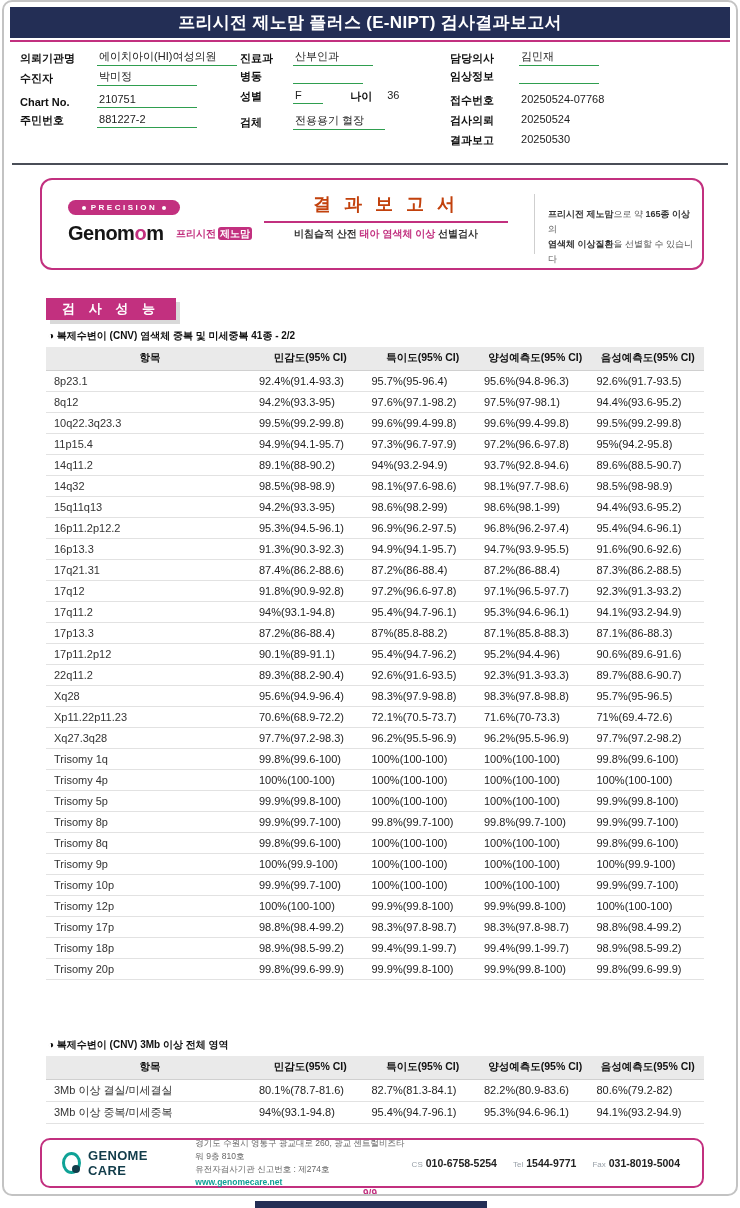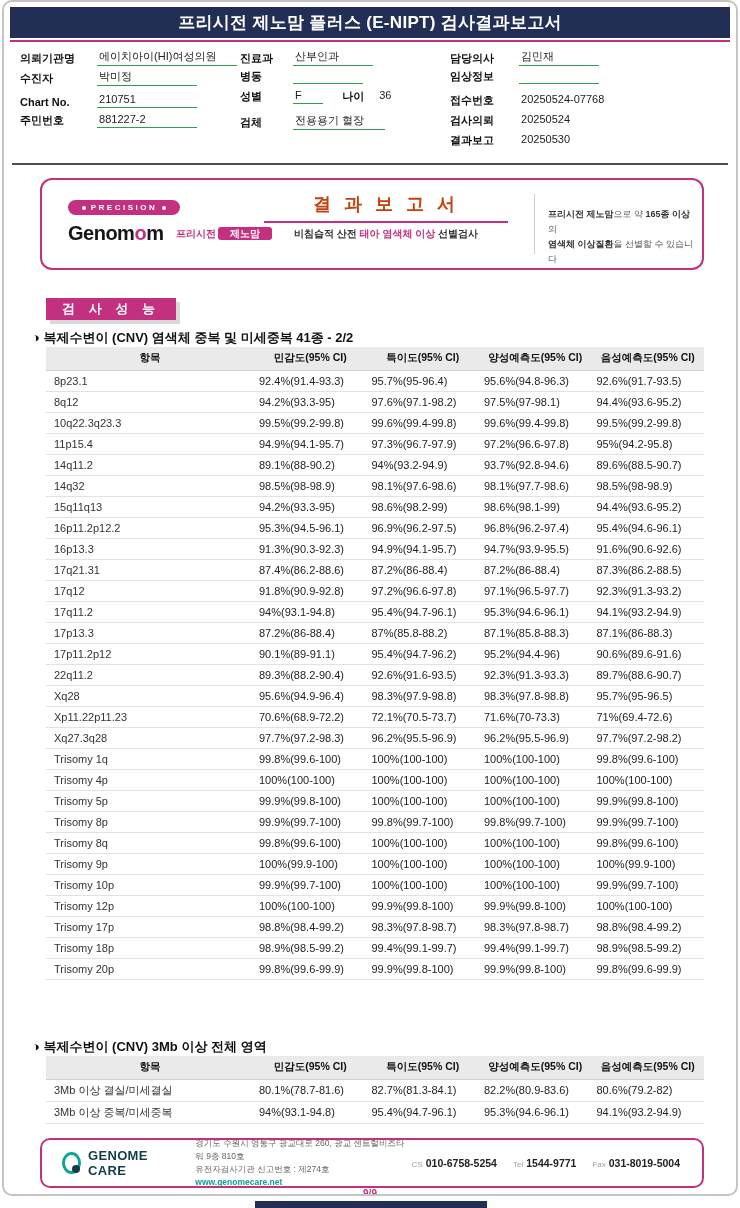--- a/index.html
+++ b/index.html
@@ -23,21 +23,21 @@
   
   .patient { position: absolute; top: 47px; left: 0; width: 100%; font-size: 11px; }
   .pcol { position: absolute; top: 0; }
   .pcol1 { left: 16px; width: 218px; }
   .pcol2 { left: 236px; width: 205px; }
   .pcol3 { left: 446px; width: 284px; }
   .pfield { height: 20px; white-space: nowrap; }
   .gap { margin-top: 4px; }
   .plabel { display: inline-block; font-weight: bold; color: #101010; vertical-align: bottom; }
   .w72 { width: 74px; } .w48 { width: 50px; } .w64 { width: 66px; }
-  .plabel.inl { width: 32px; margin-left: 16px; }
+  .plabel.inl { width: 32px; margin-left: 24px; }
   .pvalue {
     display: inline-block; border-bottom: 1.5px solid #2f9e4f;
     min-height: 15px; padding: 0 2px 1px; color: #222; vertical-align: bottom;
   }
   .pvalue.nou { border-bottom: none; }
   .divider { position: absolute; left: 8px; right: 8px; top: 161px; height: 2px; background: #4a4e57; }
 
   
   .result-head {
     position: absolute; left: 36px; top: 176px; width: 664px; height: 92px;
@@ -48,38 +48,38 @@
     width: 112px; height: 15px; background: #c2307f; border-radius: 8px;
     color: #fff; font-size: 8px; font-weight: bold; letter-spacing: 2.5px;
     display: flex; align-items: center; justify-content: center; gap: 5px;
   }
   .pdot { width: 4px; height: 4px; border-radius: 50%; background: #fff; display: inline-block; }
   .brand-line { margin-top: 7px; white-space: nowrap; }
   .brand-en { font-size: 20px; font-weight: 800; color: #151515; letter-spacing: -0.5px; }
   .brand-o { color: #c2307f; }
   .brand-kr { margin-left: 8px; font-size: 10px; vertical-align: 3px; }
   .kr1 { color: #c2307f; font-weight: bold; }
-  .kr2 { background: #c2307f; color: #fff; font-weight: bold; padding: 1px 12px; border-radius: 3px; margin-left: 2px; }
+  .kr2 { background: #c2307f; color: #fff; font-weight: bold; padding: 1px 2px; border-radius: 3px; margin-left: 2px; }
   .center-title { position: absolute; left: 218px; top: 12px; width: 252px; text-align: center; }
   .result-title { font-size: 18px; font-weight: bold; color: #c2410c; letter-spacing: 4px; }
   .result-rule { width: 244px; height: 2px; background: #c2307f; margin: 5px auto 4px; }
   .result-sub { font-size: 10px; font-weight: bold; color: #333; }
   .magenta { color: #c2307f; }
   .vdiv { position: absolute; left: 492px; top: 14px; bottom: 14px; width: 1px; background: #cfcfcf; }
   .head-note { position: absolute; left: 506px; top: 27px; width: 150px; font-size: 9px; color: #555; line-height: 1.65; }
   .head-note b { color: #333; }
 
   
   .perf-badge {
     position: absolute; left: 42px; top: 296px; width: 130px; height: 22px;
     background: #c2307f; color: #fff; font-size: 13px; font-weight: bold;
     letter-spacing: 5px; text-align: center; line-height: 22px;
     box-shadow: 4px 4px 0 #d9d9d9;
   }
-  .sec-title { position: absolute; left: 28px; font-size: 13px; font-weight: 600; color: #111; }
+  .sec-title { position: absolute; left: 44px; font-size: 10px; font-weight: 600; color: #111; }
   .sec1 { top: 327px; } .sec2 { top: 1036px; }
   .tbl-wrap { position: absolute; left: 42px; width: 658px; }
   .tbl1 { top: 345px; } .tbl2 { top: 1054px; }
   table { width: 100%; border-collapse: collapse; table-layout: fixed; }
   th {
     background: #eaeaea; font-size: 10.5px; font-weight: bold; color: #111;
     height: 23px; text-align: center; border-bottom: 1px solid #d0d0d0;
   }
   td {
     font-size: 11px; height: 21px; border-bottom: 1px solid #e2e2e2;

